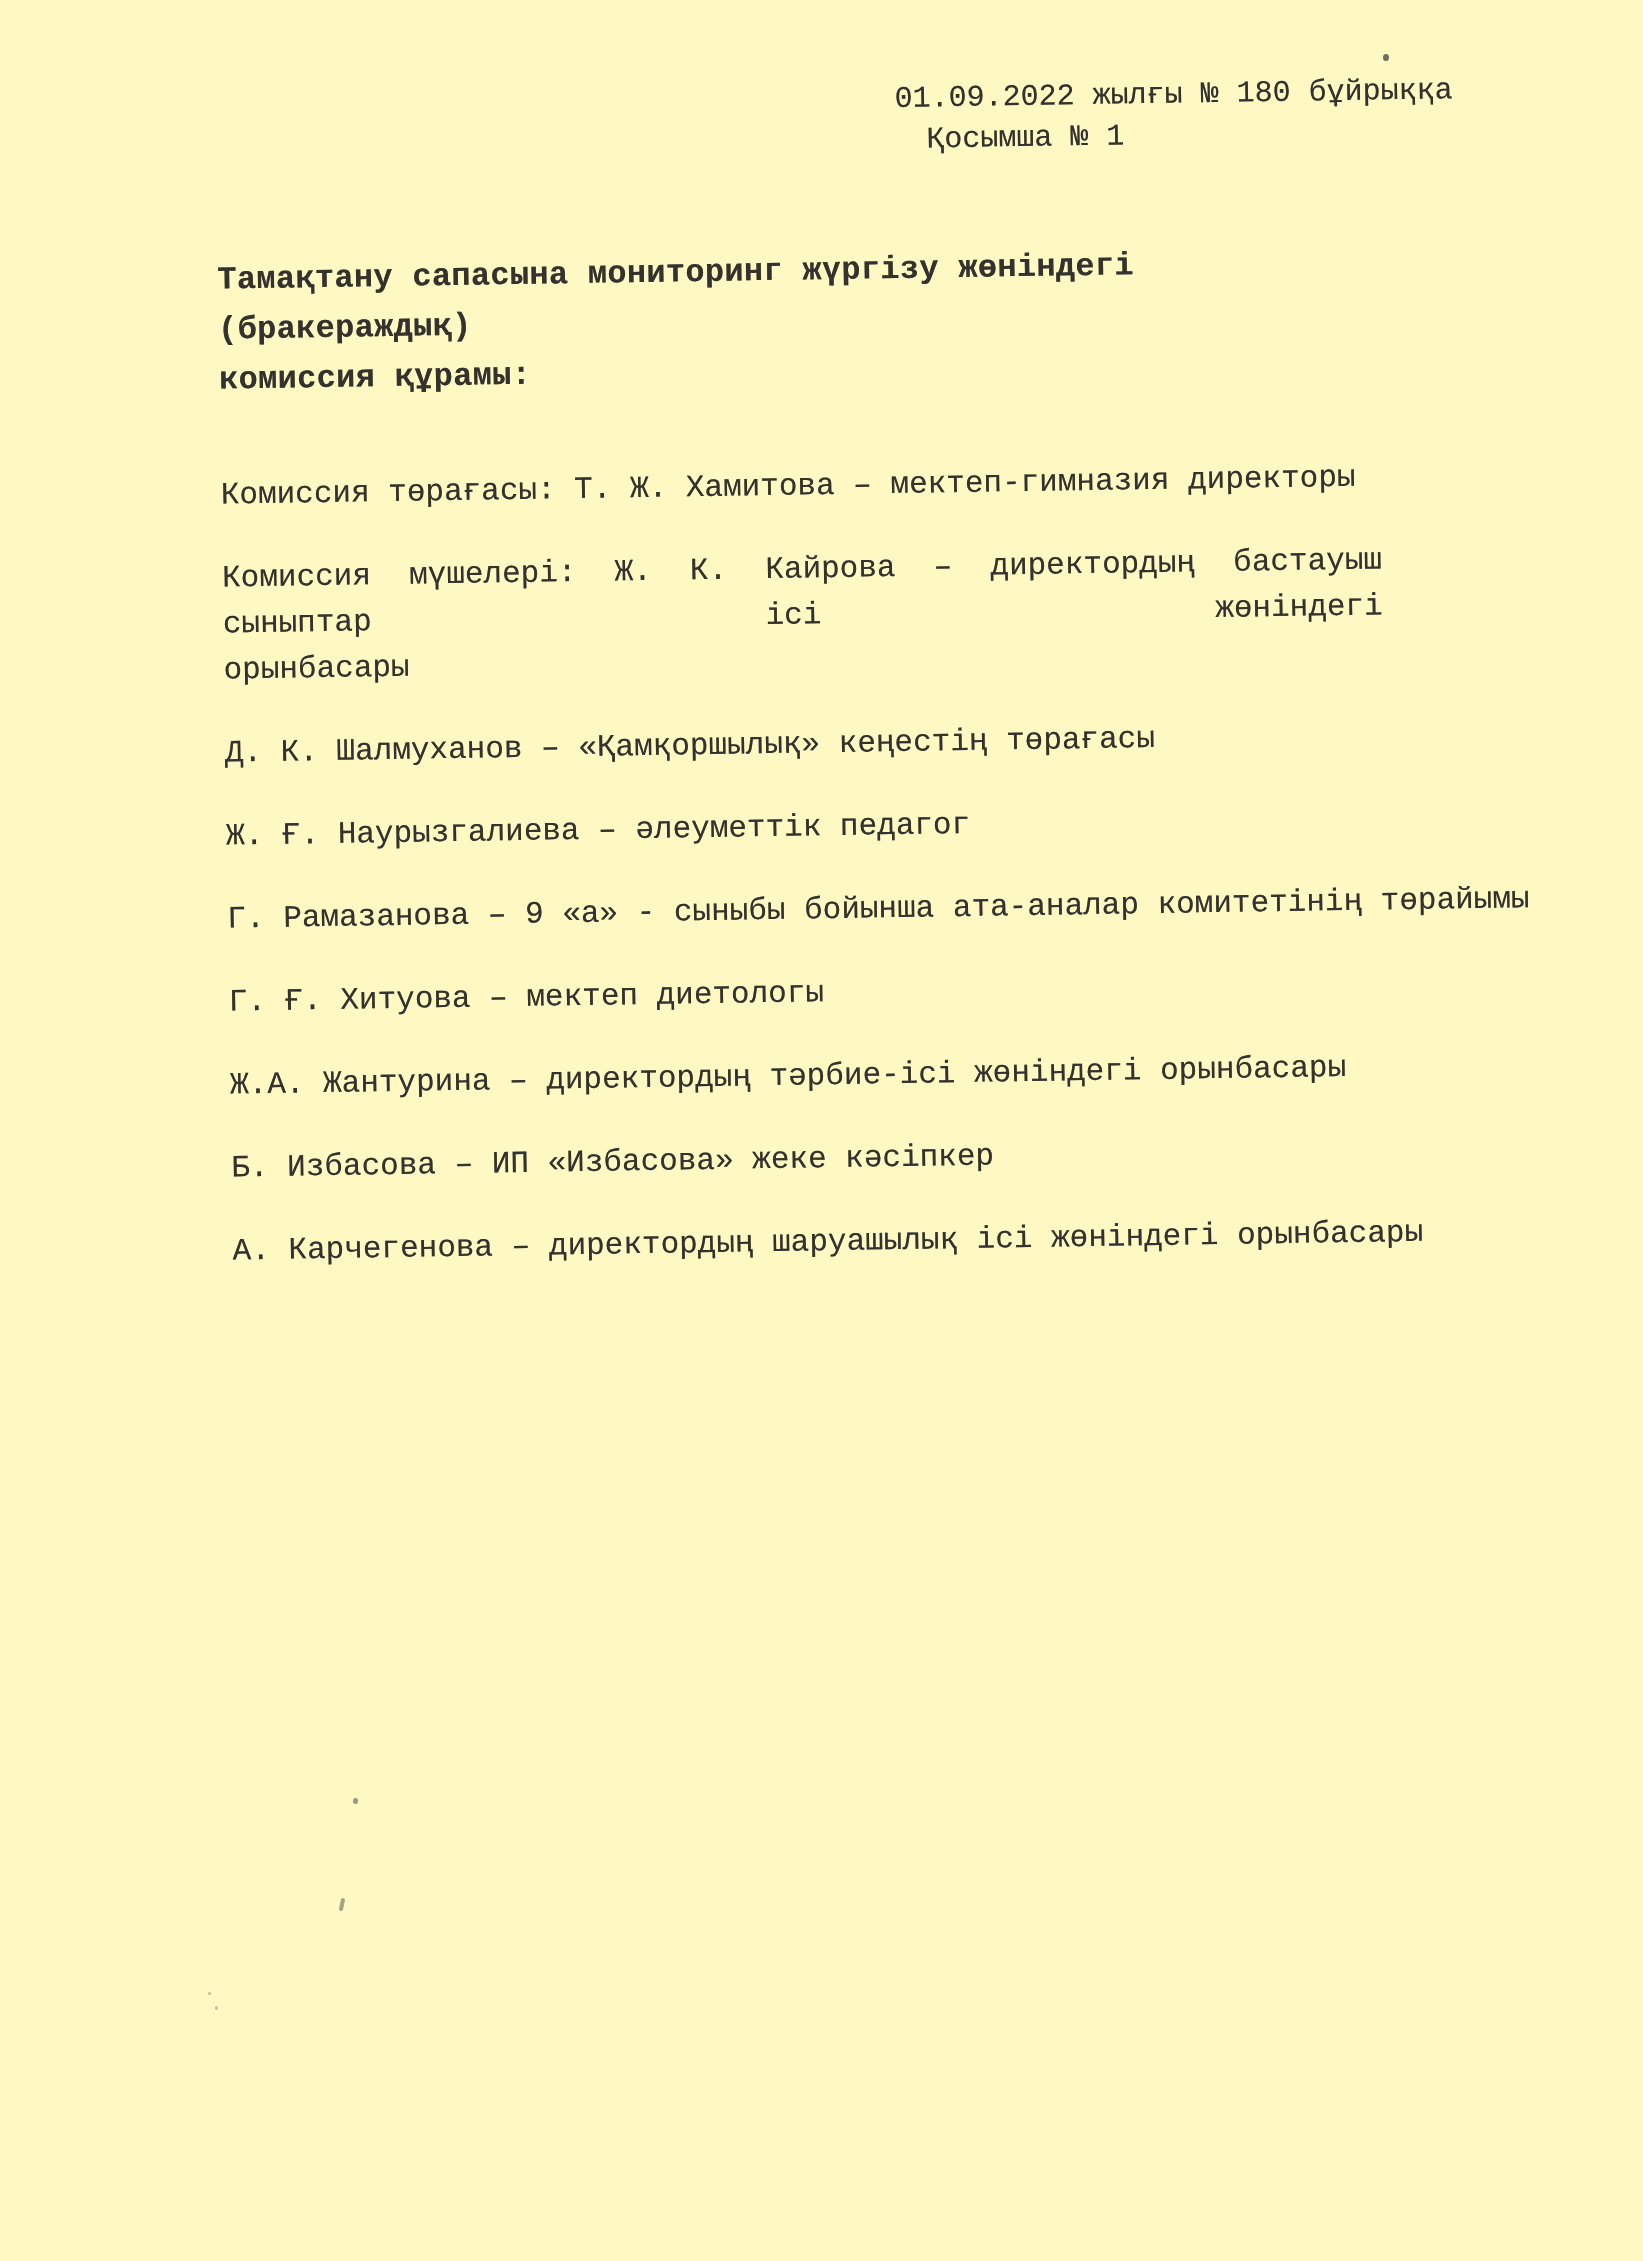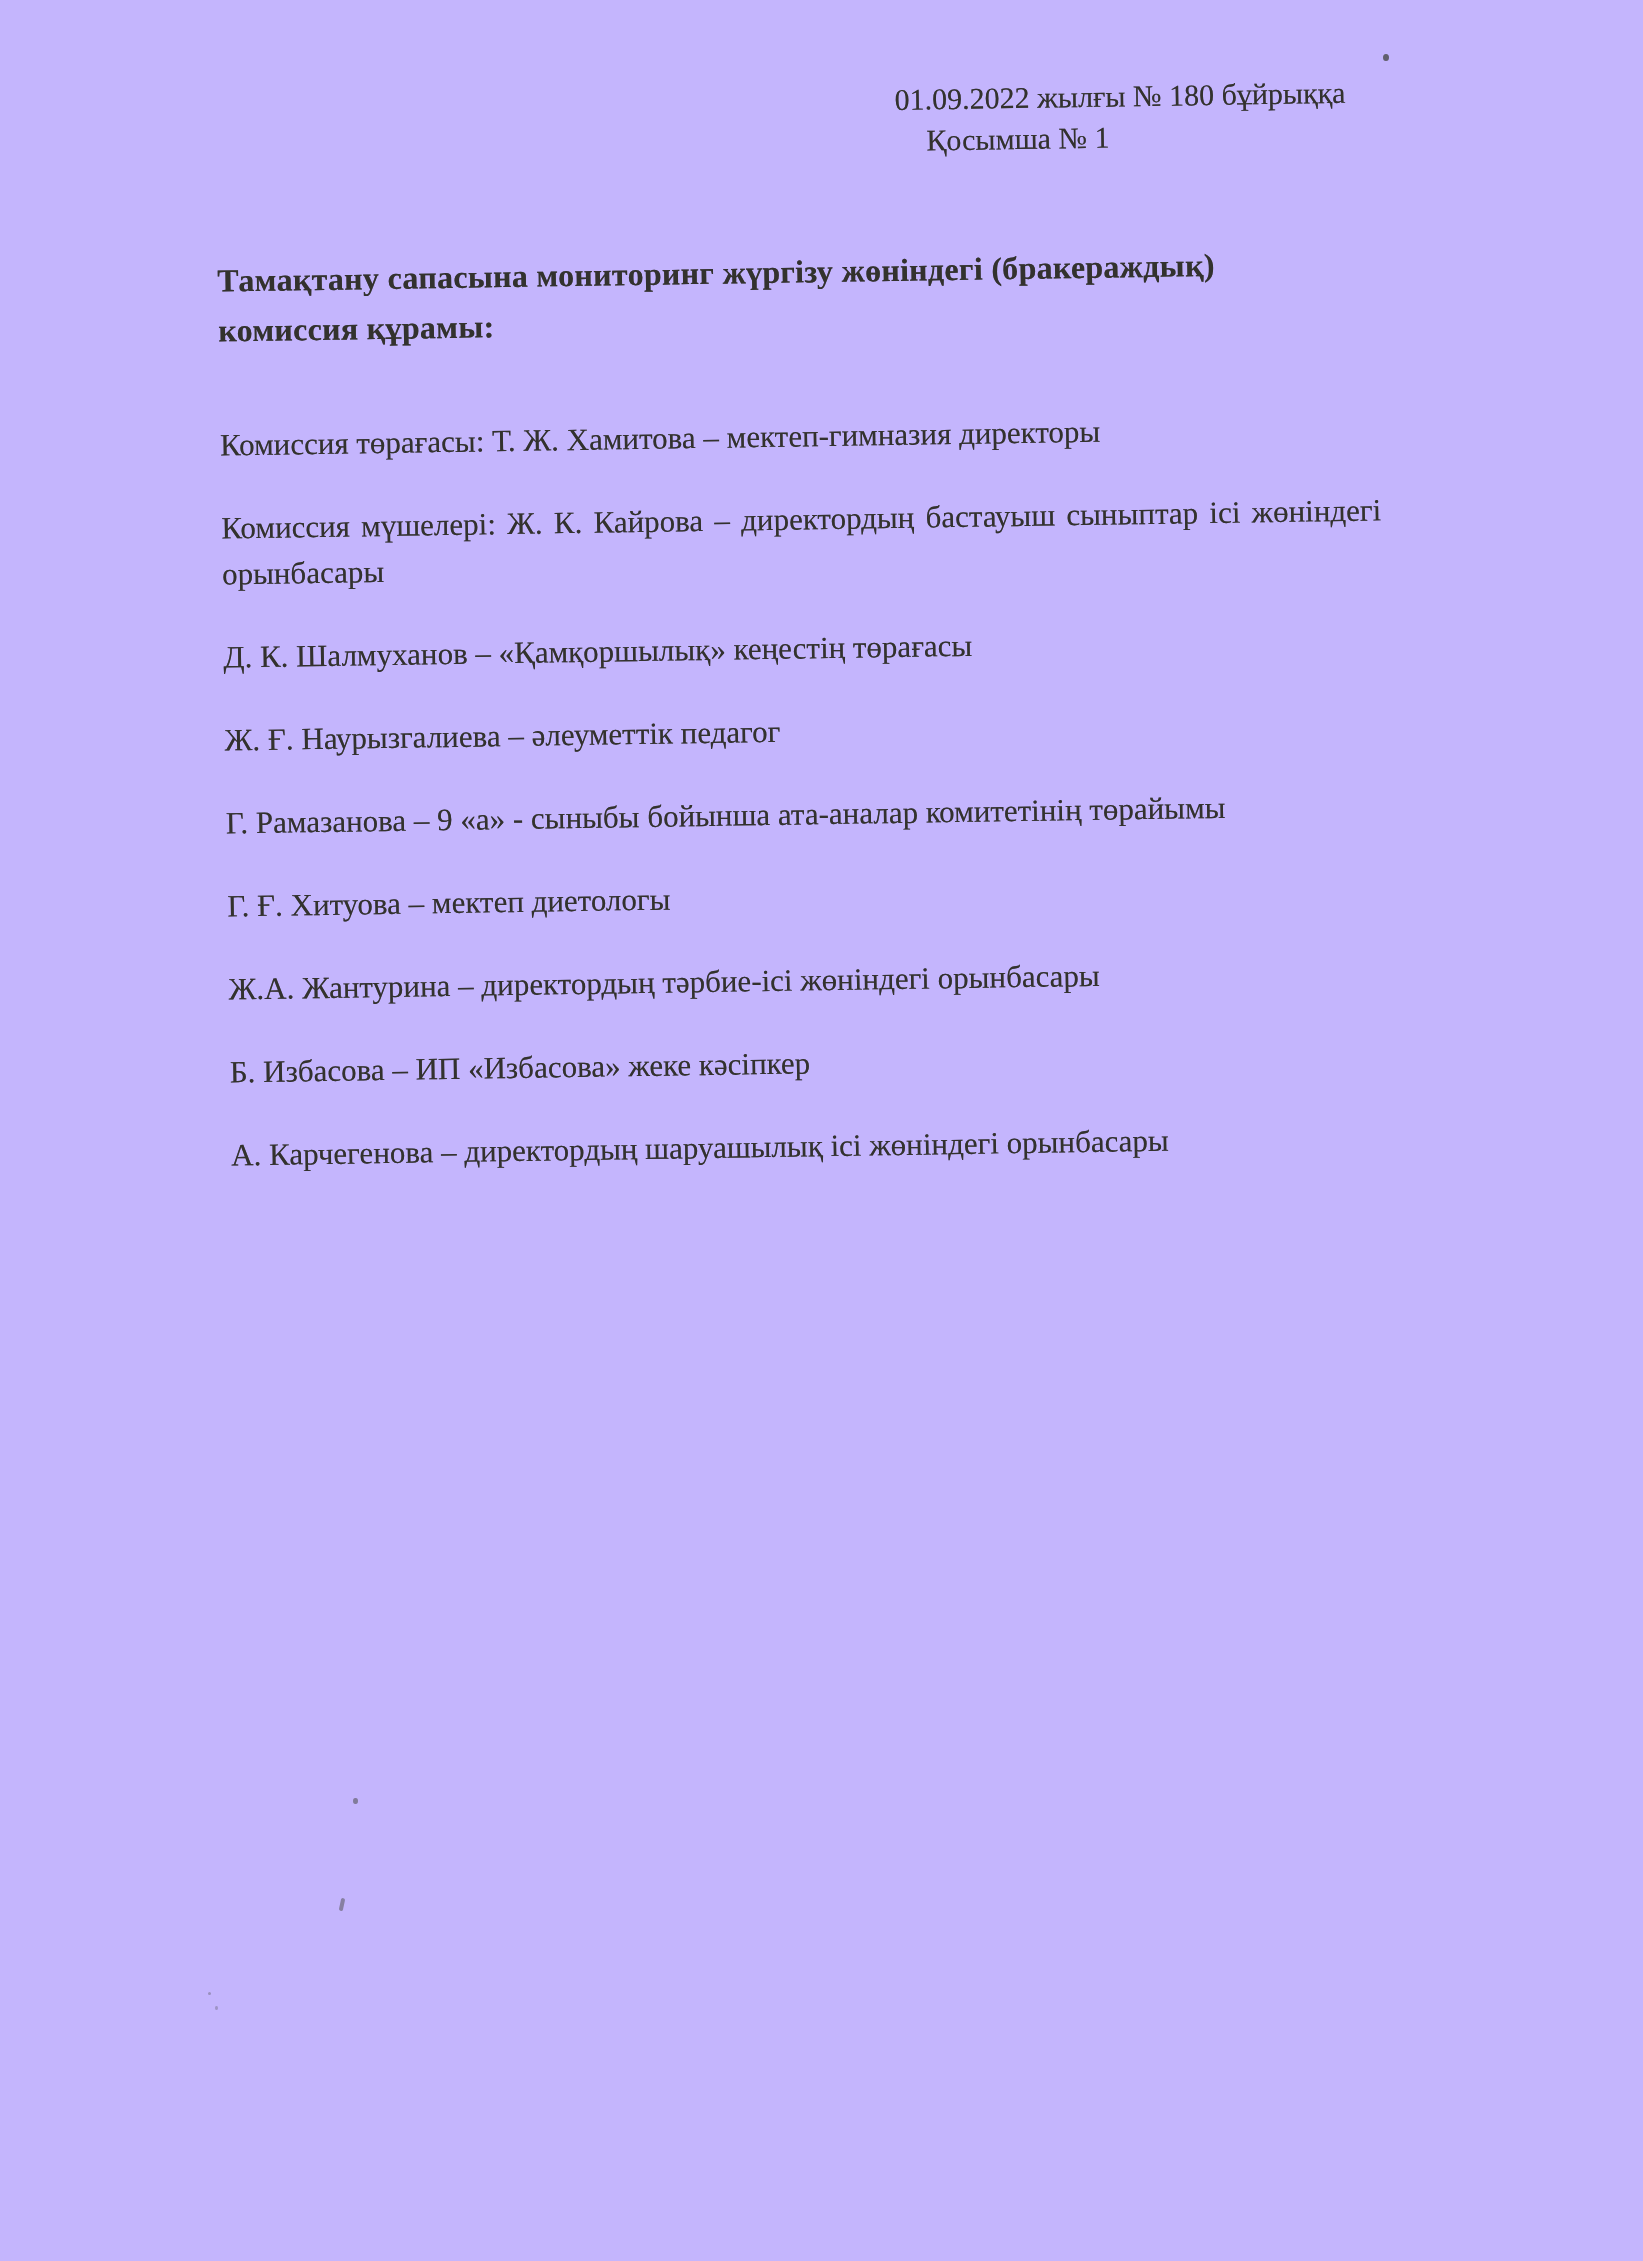--- a/index.html
+++ b/index.html
@@ -5,23 +5,23 @@
   html, body {
     margin: 0;
     padding: 0;
     background: #e8e8e8;
   }
   .page {
     position: relative;
     width: 1644px;
     height: 2261px;
     margin: 0 auto;
-    background: #c4b5fd;
+    background: #fef9c3;
     overflow: hidden;
-    font-family: Liberation Serif, serif;
+    font-family: Liberation Mono, monospace;
     color: #33322e;
   }
   .content {
     position: absolute;
     left: 0;
     top: 0;
     width: 1644px;
     transform: rotate(-0.9deg);
     transform-origin: 0 0;
     text-shadow: 0 0 0.6px rgba(45, 44, 40, 0.55);

